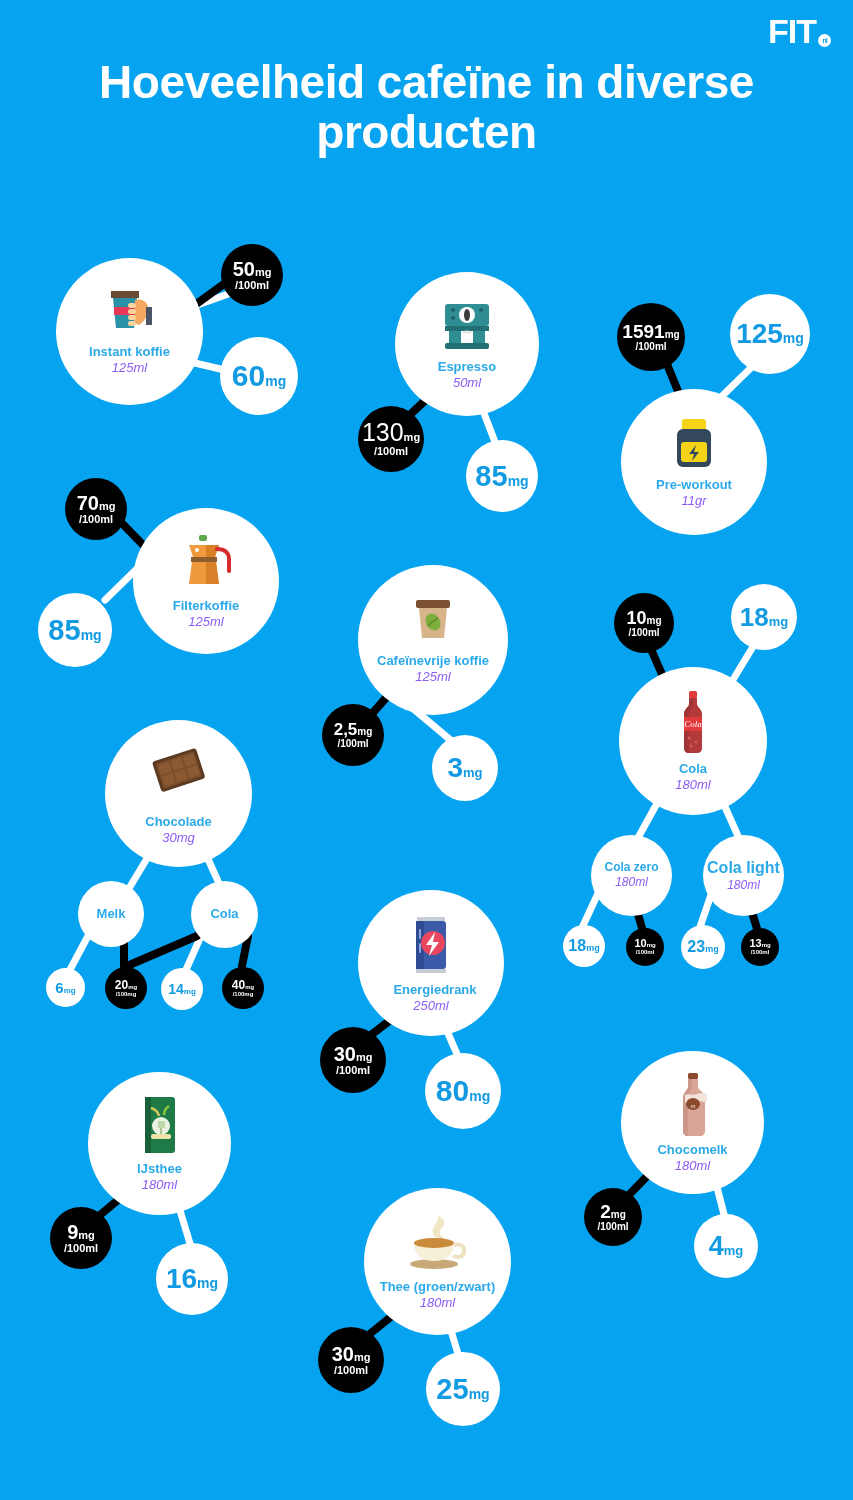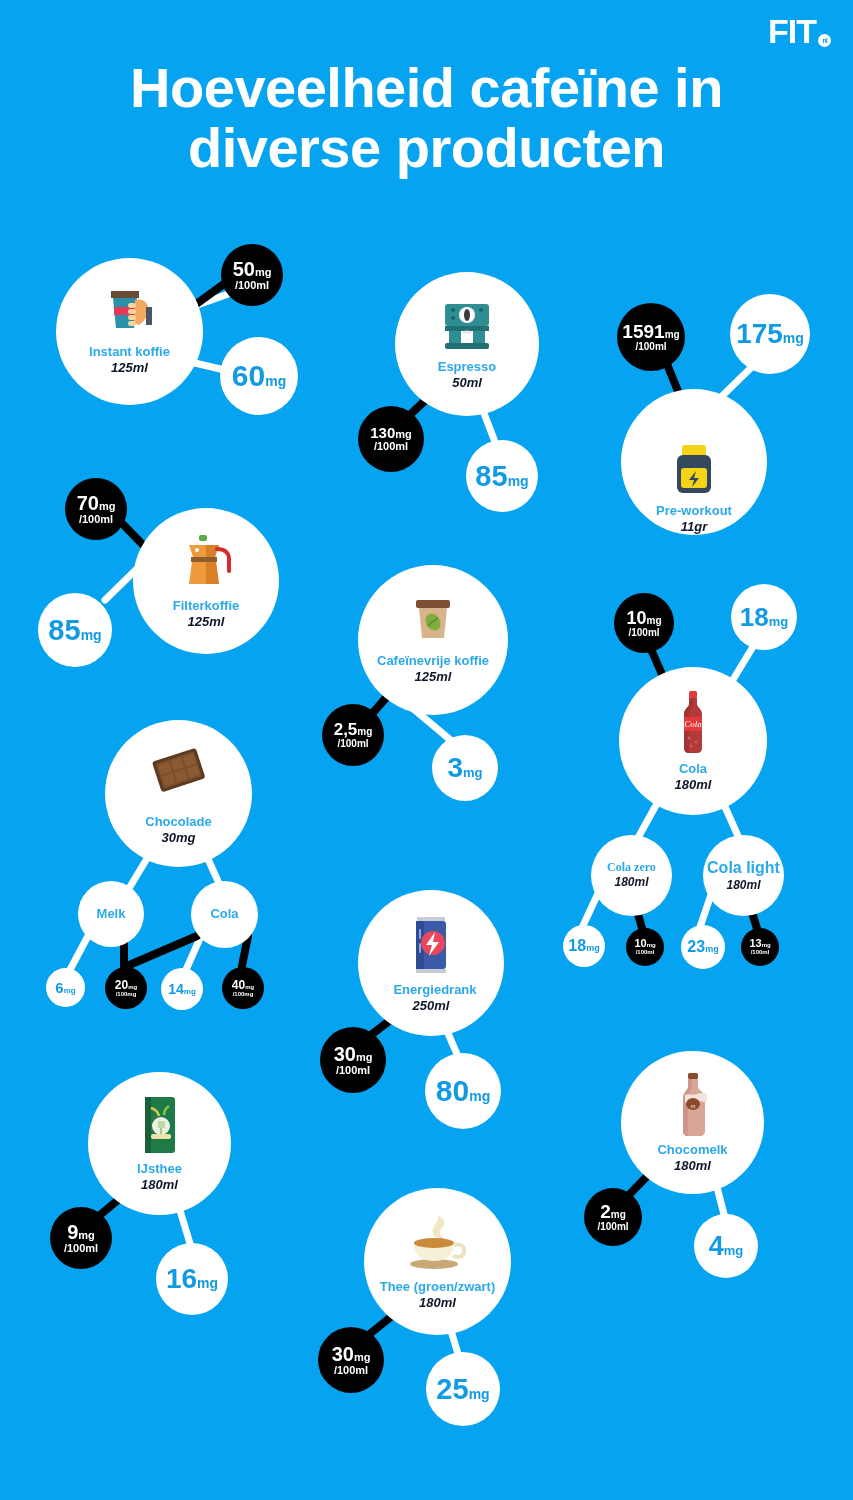--- a/index.html
+++ b/index.html
@@ -32,21 +32,21 @@
   #logo .dot span {
     position: absolute; inset: 0;
     color: #06A3F0; font-size: 7px; font-weight: 700;
     display: flex; align-items: center; justify-content: center;
     line-height: 1;
   }
   #title {
     position: absolute; left: 0; right: 0; top: 58px;
     text-align: center;
     color: #ffffff;
-    font-size: 56px; font-weight: 700; line-height: 1.08;
+    font-size: 46px; font-weight: 700; line-height: 1.08;
     letter-spacing: -0.5px;
     padding: 0 48px;
   }
 
   
   #lines { position: absolute; left: 0; top: 0; width: 853px; height: 1500px; }
 
   
   .node {
     position: absolute;
@@ -56,21 +56,21 @@
     text-align: center;
   }
   .node.product {
     background: #ffffff;
   }
   .node .icon { line-height: 0; }
   .node .pname {
     color: #2BA9E9; font-weight: 700; line-height: 1.15;
   }
   .node .pvol {
-    color: #0f172a; font-style: italic; font-weight: 700; line-height: 1.2;
+    color: #8b5cf6; font-style: italic; font-weight: 400; line-height: 1.2;
   }
 
   
   .bubble {
     position: absolute; border-radius: 50%;
     display: flex; flex-direction: column;
     align-items: center; justify-content: center;
     text-align: center;
   }
   .bubble .num { display: flex; align-items: baseline; justify-content: center; line-height: 1; }
@@ -183,54 +183,54 @@
         <rect x="8" y="45" width="44" height="6" rx="2" fill="#226F74"></rect>
         <path d="M25 34h10l-2 9h-6z" fill="#ffffff"></path>
         <ellipse cx="30" cy="34" rx="5" ry="1.6" fill="#E8E8E8"></ellipse>
       </svg>
     </div>
     <div class="pname" style="font-size:13px; margin-top:6px;">Espresso</div>
     <div class="pvol" style="font-size:13px;">50ml</div>
   </div>
   <div class="bubble black" style="left:358px; top:406px; width:66px; height:66px;">
     <div class="num">
-        <span style="font-size:15px;font-weight:700;">130</span>
+        <span style="font-size:25px;font-weight:400;">130</span>
         <span class="unit" style="font-size:11px;">mg</span>
       </div>
     <div class="per" style="font-size:11px;">/100ml</div>
   </div>
   <div class="bubble white" style="left:466px; top:440px; width:72px; height:72px;">
     <div class="num">
         <span style="font-size:29px;font-weight:700;">85</span>
         <span class="unit" style="font-size:14px;">mg</span>
       </div>
   </div>
 
-  <div class="node product" style="left:621px; top:389px; width:146px; height:146px;justify-content:flex-end;">
+  <div class="node product" style="left:621px; top:389px; width:146px; height:146px;">
     <div class="icon">
       <svg width="58" height="56" viewBox="0 0 58 56">
         <rect x="17" y="3" width="24" height="12" rx="3" fill="#F5D316"></rect>
         <rect x="12" y="13" width="34" height="38" rx="6" fill="#33485C"></rect>
         <rect x="16" y="26" width="26" height="20" rx="3" fill="#F5D316"></rect>
         <path d="M31 29l-7 9h5l-2 7 7-9h-5z" fill="#33485C"></path>
       </svg>
     </div>
     <div class="pname" style="font-size:13px; margin-top:6px;">Pre-workout</div>
     <div class="pvol" style="font-size:13px;">11gr</div>
   </div>
   <div class="bubble black" style="left:617px; top:303px; width:68px; height:68px;">
     <div class="num">
         <span style="font-size:19px;font-weight:700;">1591</span>
         <span class="unit" style="font-size:10px;">mg</span>
       </div>
     <div class="per" style="font-size:10px;">/100ml</div>
   </div>
   <div class="bubble white" style="left:730px; top:294px; width:80px; height:80px;">
     <div class="num">
-        <span style="font-size:28px;font-weight:700;">175</span>
+        <span style="font-size:28px;font-weight:700;">125</span>
         <span class="unit" style="font-size:14px;">mg</span>
       </div>
   </div>
 
   <div class="node product" style="left:133px; top:508px; width:146px; height:146px;">
     <div class="icon">
       <svg width="66" height="60" viewBox="0 0 66 60">
         <rect x="26" y="2" width="8" height="6" rx="2" fill="#5FA94A"></rect>
         <path d="M16 12h30l-4 12H20z" fill="#F09A3E"></path>
         <path d="M18 24h26v5H18z" fill="#8B5E2B"></path>
@@ -308,21 +308,21 @@
     <div class="per" style="font-size:10px;">/100ml</div>
   </div>
   <div class="bubble white" style="left:731px; top:584px; width:66px; height:66px;">
     <div class="num">
         <span style="font-size:26px;font-weight:700;">18</span>
         <span class="unit" style="font-size:13px;">mg</span>
       </div>
   </div>
 
   <div class="node product" style="left:591px; top:835px; width:81px; height:81px;">
-    <div class="pname" style="font-size:12px;font-family:Liberation Serif, serif;">Cola zero</div>
+    <div class="pname" style="font-size:12px;">Cola zero</div>
     <div class="pvol" style="font-size:12px;">180ml</div>
   </div>
   <div class="bubble white" style="left:563px; top:925px; width:42px; height:42px;">
     <div class="num">
         <span style="font-size:16px;font-weight:700;">18</span>
         <span class="unit" style="font-size:9px;">mg</span>
       </div>
   </div>
   <div class="bubble black" style="left:626px; top:928px; width:38px; height:38px;">
     <div class="num">

